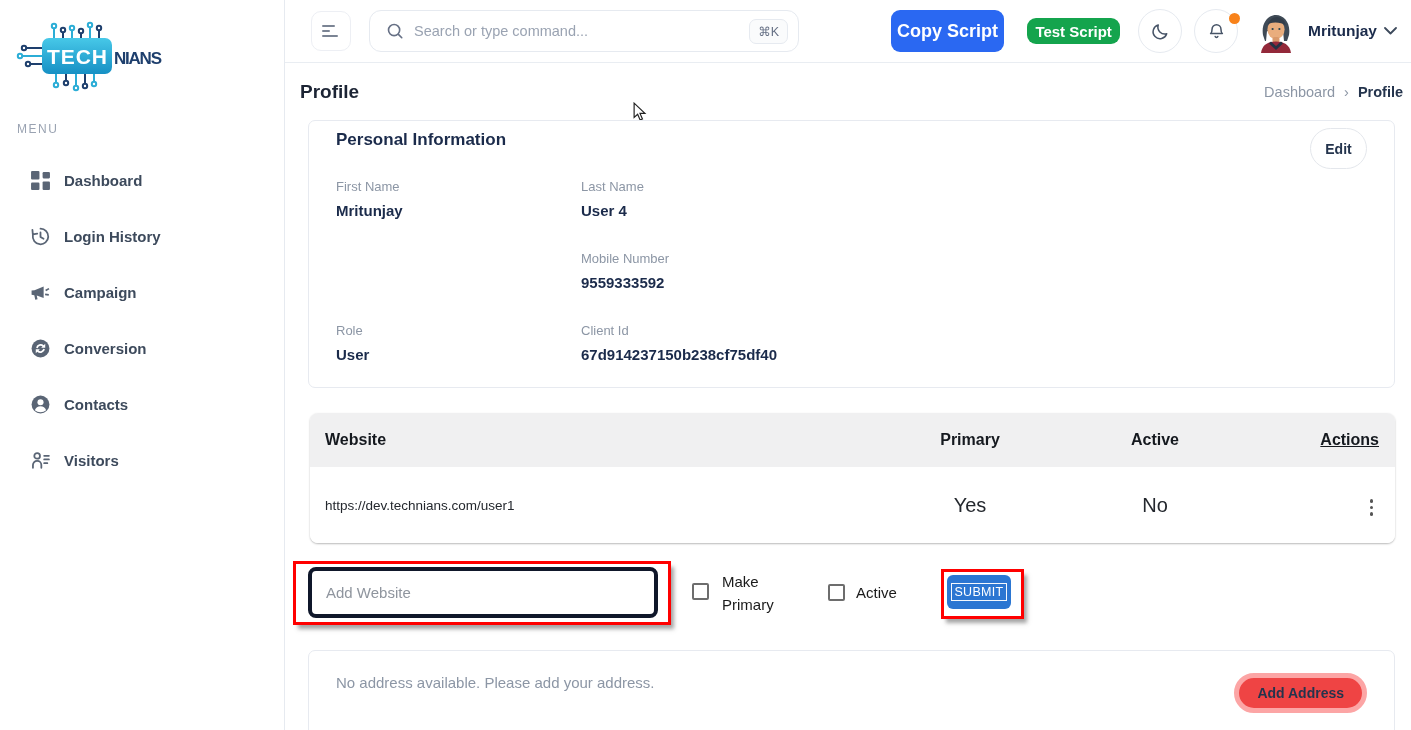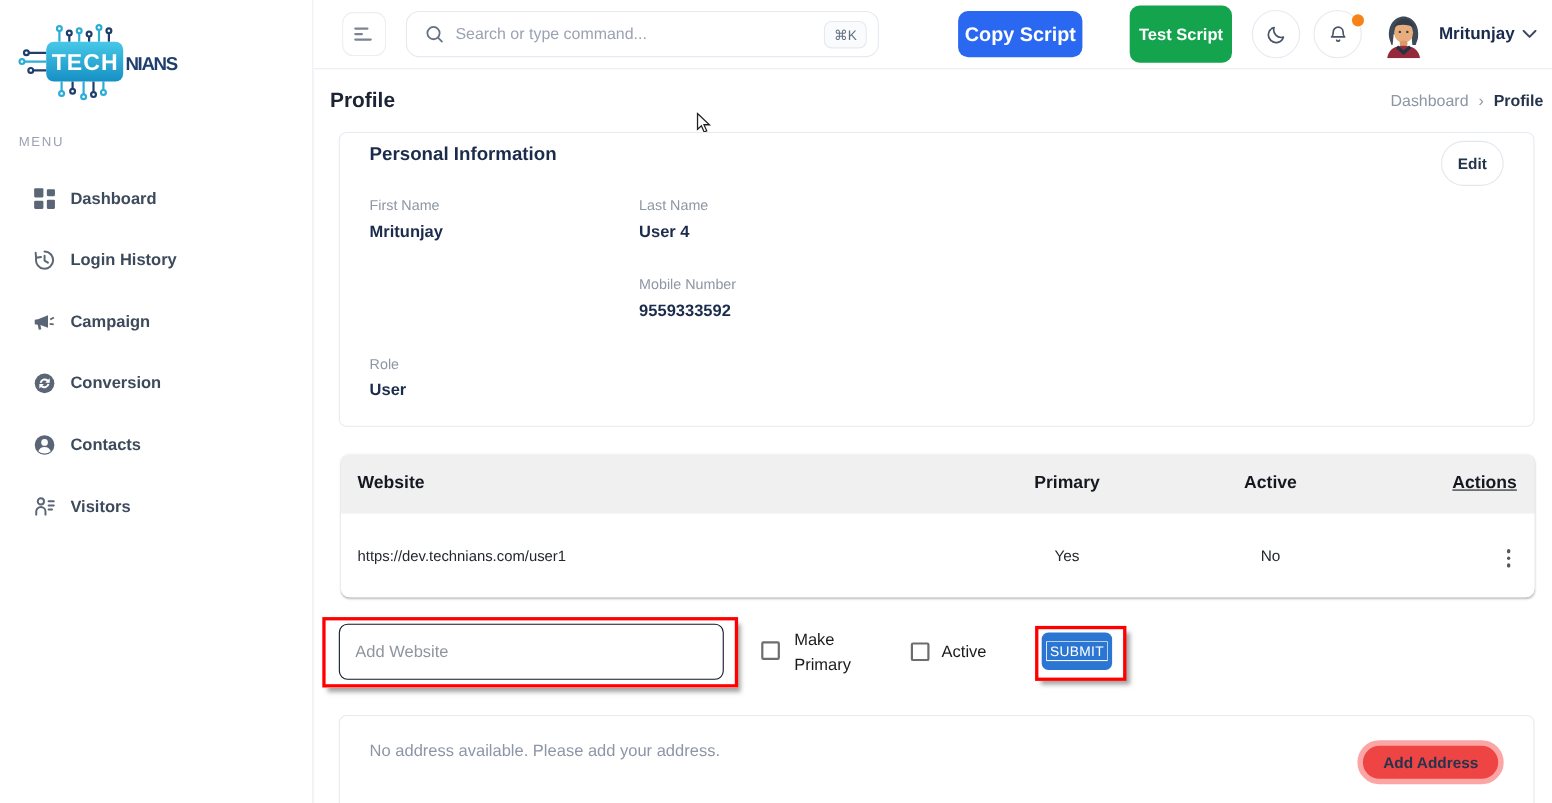--- a/index.html
+++ b/index.html
@@ -23,21 +23,21 @@
   
   .topbar { position:absolute; left:0; top:0; right:0; height:63px; background:#fff; border-bottom:1px solid #e9edf2; display:flex; align-items:center; padding:0 14px 0 26px; }
   .hamburger-btn { width:40px; height:40px; border:1px solid #edeff4; border-radius:10px; background:#fff; display:flex; align-items:center; justify-content:center; cursor:pointer; }
   .search-box { margin-left:18px; width:430px; height:42px; border:1px solid #e6eaf0; border-radius:12px; background:#fff; display:flex; align-items:center; padding:0 10px 0 16px; }
   .search-box input { flex:1; border:none; outline:none; font-size:14.5px; color:#344054; font-family:"Liberation Sans",sans-serif; background:transparent; margin-left:10px; }
   .search-box input::placeholder { color:#9aa3b2; }
   .kbd-badge { font-size:12.5px; color:#667085; border:1px solid #e6eaf0; background:#fafbfc; border-radius:7px; padding:4px 8px; }
   .topbar-right { margin-left:auto; display:flex; align-items:center; }
   .btn { border:none; cursor:pointer; font-family:"Liberation Sans",sans-serif; }
   .btn-copy { width:113px; height:42px; border-radius:9px; background:var(--copy-script-blue,#2a68f2); color:#fff; font-size:18px; font-weight:700; }
-  .btn-test { width:93px; height:52px; border-radius:9px; background:var(--test-script-green,#14a44d); color:#fff; font-size:15px; font-weight:700; margin-left:43px; }
+  .btn-test { width:93px; height:26px; border-radius:9px; background:var(--test-script-green,#14a44d); color:#fff; font-size:15px; font-weight:700; margin-left:23px; }
   .icon-circle { width:44px; height:44px; border-radius:50%; border:1px solid #e6eaf0; background:#fff; display:flex; align-items:center; justify-content:center; cursor:pointer; color:#475467; position:relative; }
   .icon-circle.moon { margin-left:18px; }
   .icon-circle.bell { margin-left:12px; }
   .notif-dot { position:absolute; left:34px; top:3px; width:11px; height:11px; border-radius:50%; background:var(--notification-dot-orange,#f8821a); }
   .avatar { width:44px; height:44px; margin-left:16px; cursor:pointer; }
   .user-name { margin-left:10px; display:flex; align-items:center; cursor:pointer; font-size:15.5px; font-weight:700; color:#1b2b4b; }
   .user-name svg { margin-left:7px; }
 
   
   .pagehead { position:absolute; left:0; top:63px; right:0; height:57px; display:flex; align-items:center; padding:0 8px 0 15px; }
@@ -60,29 +60,29 @@
   .f4 { left:27px;  top:202px; } .f5 { left:272px; top:202px; width:300px; }
 
   
   .table-card { position:absolute; left:25px; top:413px; width:1085px; border-radius:8px; box-shadow:0 1px 2px rgba(0,0,0,.28); }
   .t-head { display:flex; align-items:center; height:54px; background:#f0f0f1; border-radius:8px 8px 0 0; font-size:16px; font-weight:700; color:#15191f; }
   .t-row { display:flex; align-items:center; height:76px; background:#fff; border-radius:0 0 8px 8px; font-size:13.5px; color:#24282e; }
   .col-website { width:560px; padding-left:15px; text-align:left; }
   .col-primary { width:200px; text-align:center; }
   .col-active { width:170px; text-align:center; }
   .col-actions { flex:1; text-align:right; padding-right:16px;text-decoration:underline; }
-  .t-row .col-primary, .t-row .col-active { font-size:14px; }
+  .t-row .col-primary, .t-row .col-active { font-size:20px; }
   .kebab { display:inline-flex; flex-direction:column; gap:3px; padding:4px 6px; cursor:pointer; }
   .kebab i { width:3.5px; height:3.5px; border-radius:50%; background:#555; }
 
   
   .annotation { position:absolute; border:3px solid var(--annotation-red,#ff0000); box-shadow:4px 5px 4px -1px rgba(90,90,90,.55); pointer-events:none; }
   .ann-input { left:8px; top:561px; width:378px; height:64px; }
   .ann-submit { left:656px; top:569px; width:83px; height:50px; }
-  .website-input { position:absolute; left:23px; top:567px; width:350px; height:51px; border:1px solid #0f172a; border-radius:8px; padding:0 14px; font-size:15px; color:#333; font-family:"Liberation Sans",sans-serif; outline:none; }
+  .website-input { position:absolute; left:23px; top:567px; width:350px; height:51px; border:4px solid #0f172a; border-radius:8px; padding:0 14px; font-size:15px; color:#333; font-family:"Liberation Sans",sans-serif; outline:none; }
   .website-input::placeholder { color:#8f959e; }
   .checkbox { position:absolute; width:17px; height:17px; border:2px solid #6d6d6d; border-radius:2px; background:#fff; cursor:pointer; }
   .cb-primary { left:407px; top:583px; }
   .cb-active  { left:543px; top:584px; }
   .cb-label { position:absolute; font-size:15px; color:#1a1a1a; cursor:pointer; line-height:23px; }
   .lbl-primary { left:437px; top:570px; width:66px; }
   .lbl-active  { left:571px; top:581px; }
   .submit-btn { position:absolute; left:662px; top:575px; width:64px; height:34px; border-radius:6px; background:var(--submit-blue,#2b76d2); color:#fff; font-size:12.5px; font-weight:400; letter-spacing:.3px; display:flex; align-items:center; justify-content:center; cursor:pointer; border:none; font-family:"Liberation Sans",sans-serif; }
   .submit-btn span { box-shadow:0 0 0 1px rgba(255,255,255,.95); padding:1px 2px; }
 
@@ -296,20 +296,24 @@
         <div class="f-value">User 4</div>
       </div>
       <div class="field f3">
         <div class="f-label">Mobile Number</div>
         <div class="f-value">9559333592</div>
       </div>
       <div class="field f4">
         <div class="f-label">Role</div>
         <div class="f-value">User</div>
       </div>
+      <div class="field f5">
+        <div class="f-label">Client Id</div>
+        <div class="f-value">67d914237150b238cf75df40</div>
+      </div>
     </section>
 
     <section class="table-card">
       <div class="t-head">
         <div class="col-website">Website</div>
         <div class="col-primary">Primary</div>
         <div class="col-active">Active</div>
         <div class="col-actions">Actions</div>
       </div>
       <div class="t-row">

